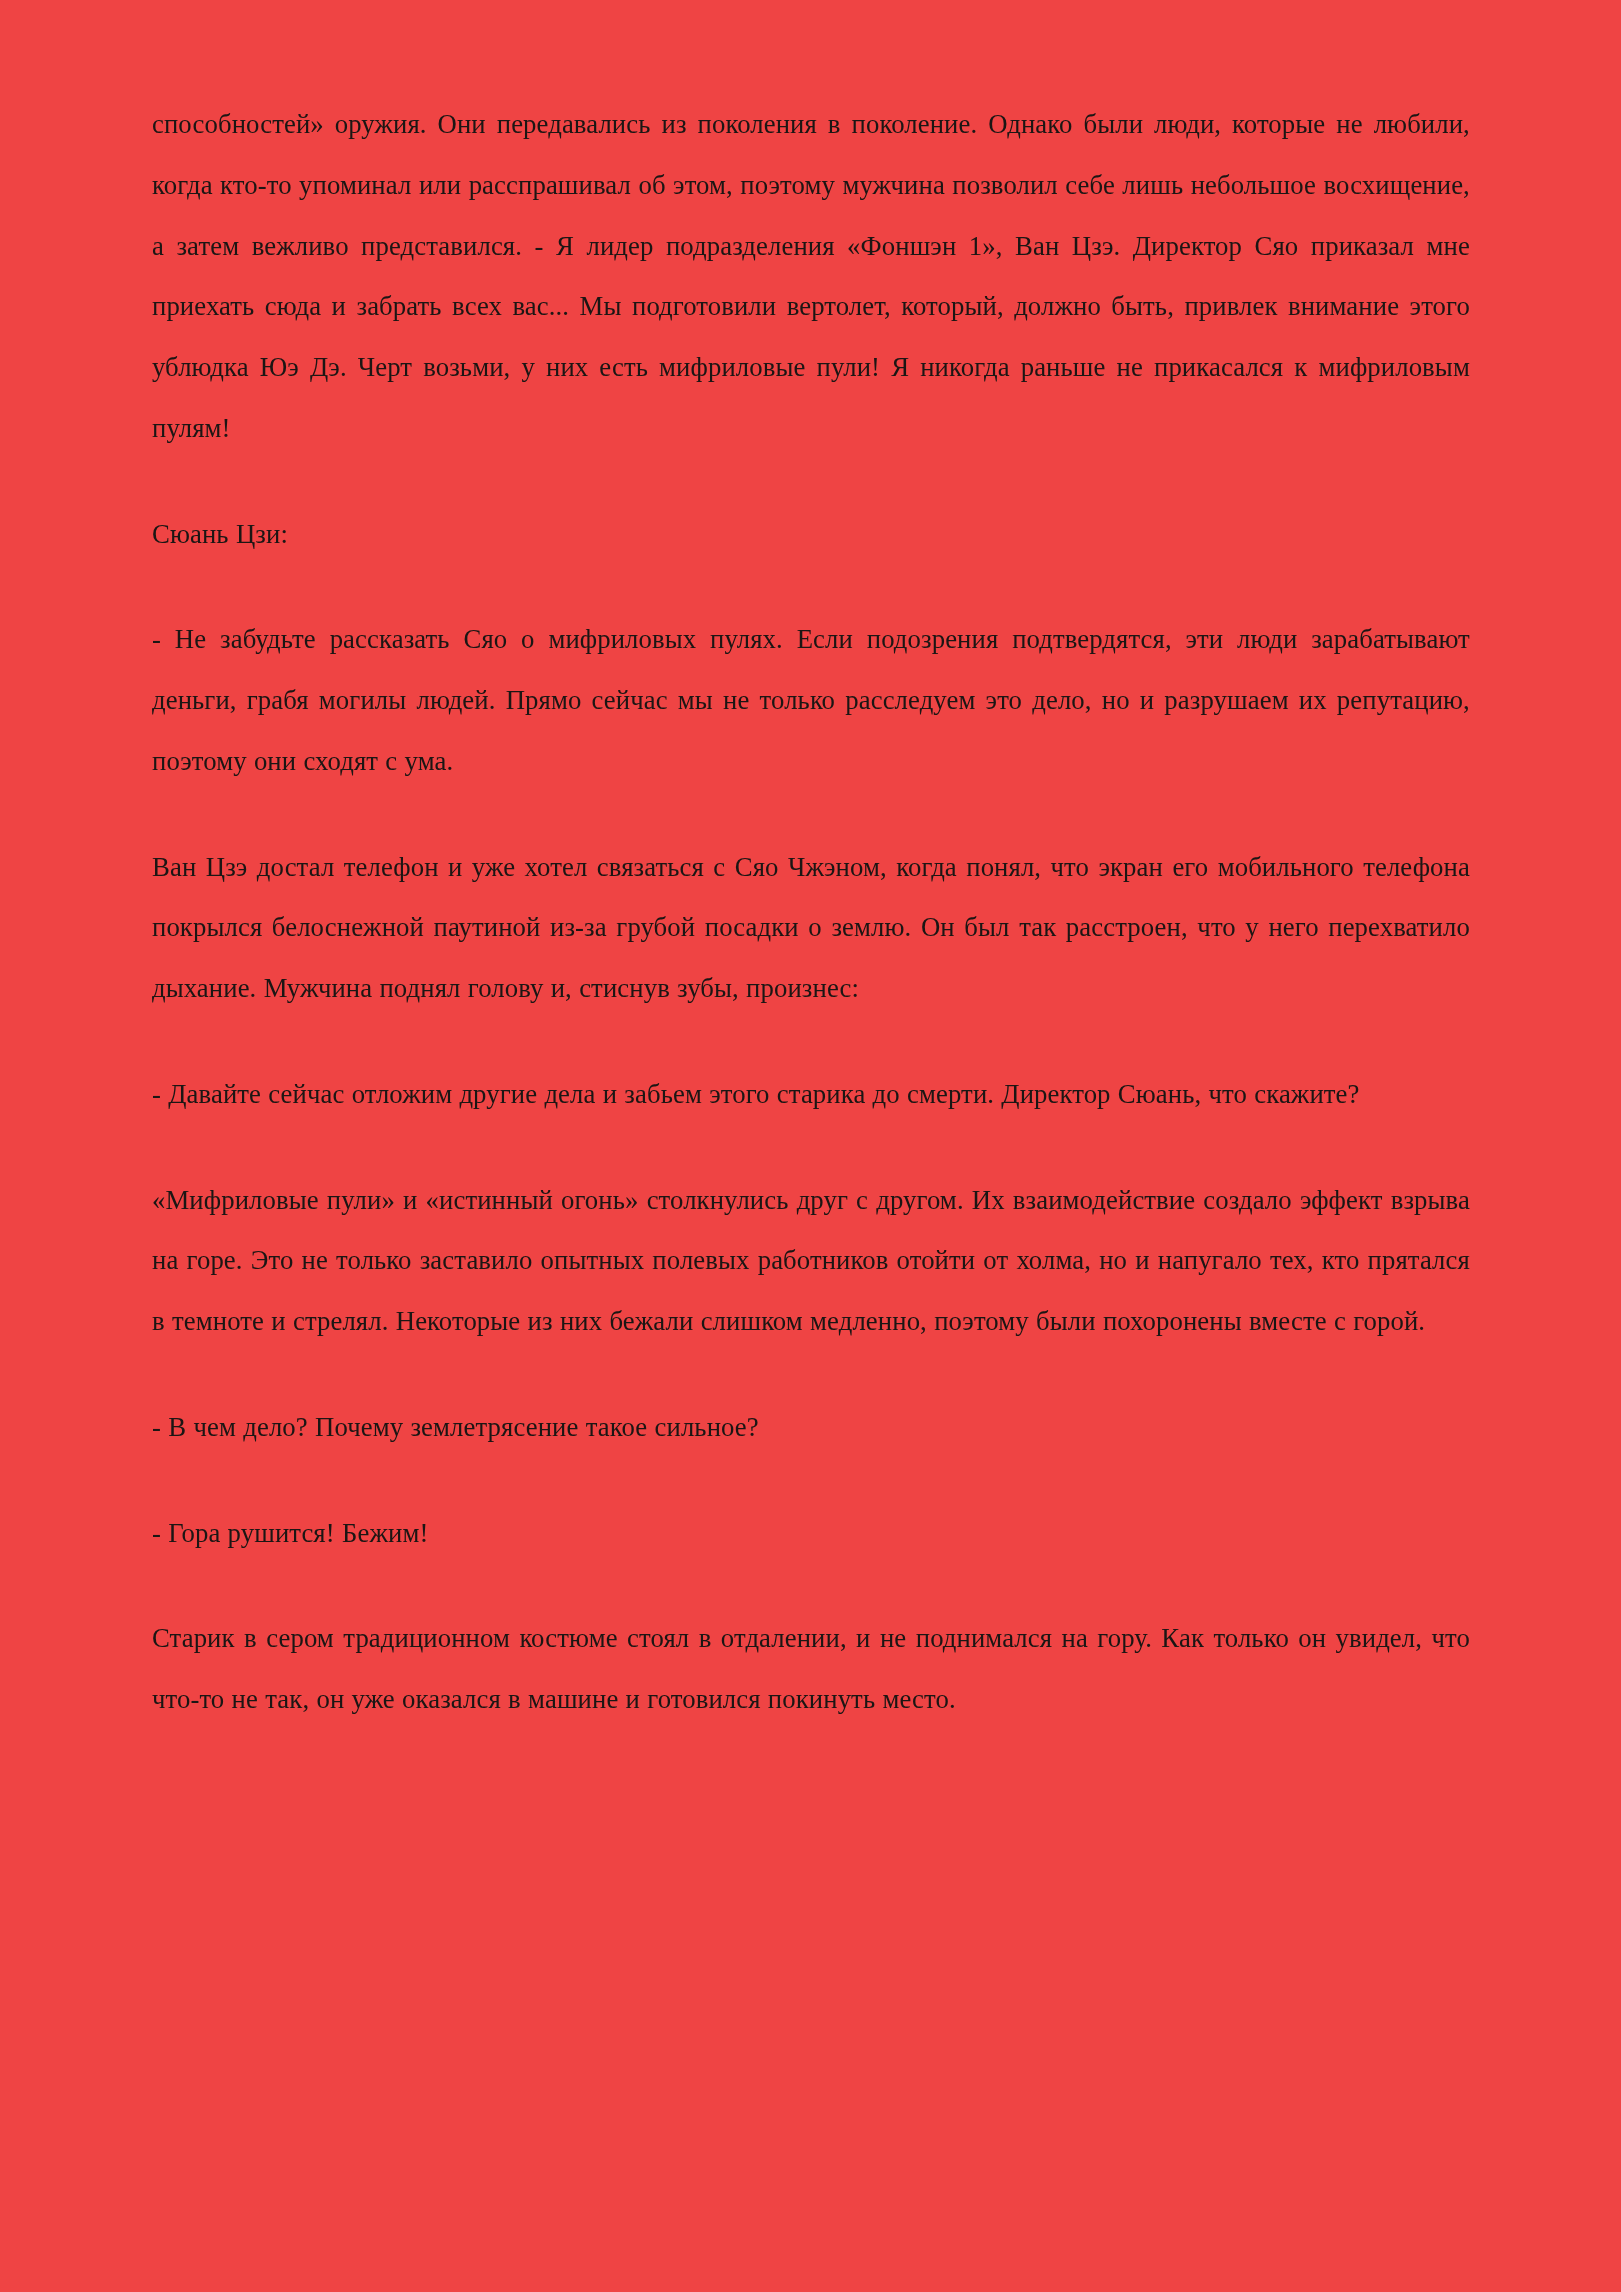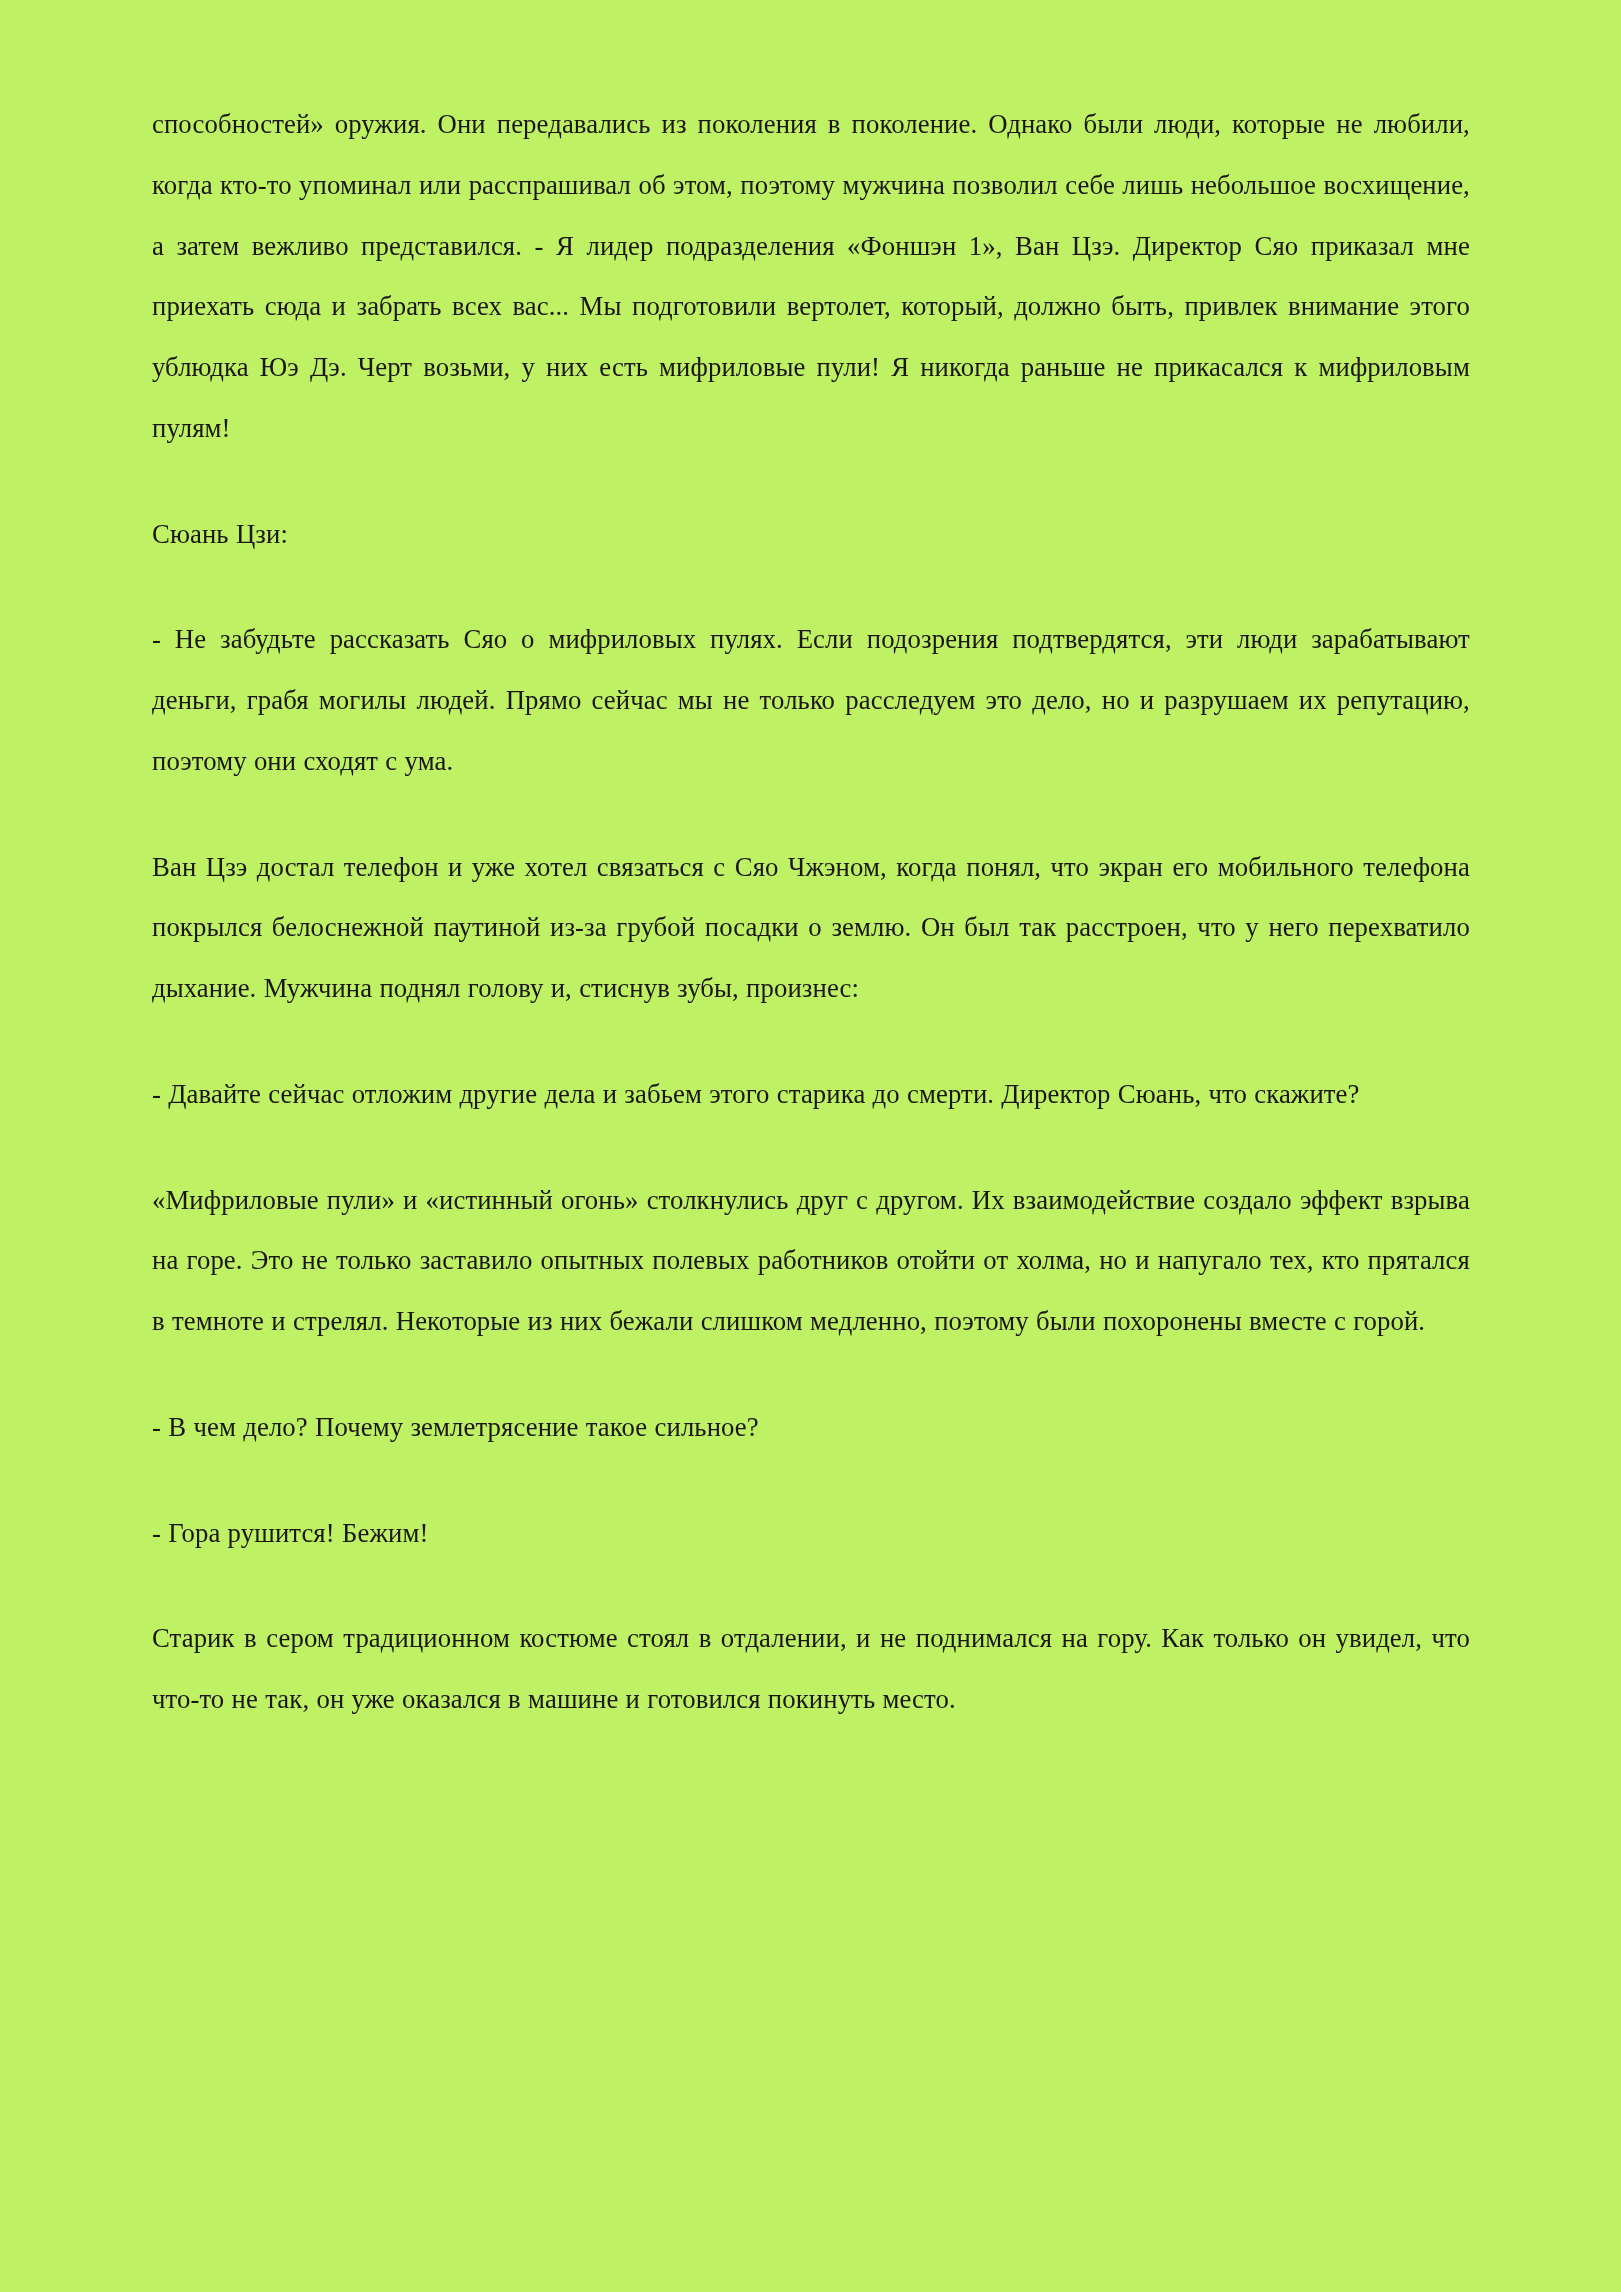--- a/index.html
+++ b/index.html
@@ -57,21 +57,21 @@
   .para.short {
     text-align: left;
   }
 
   
   .para.gap-lg { margin-bottom: 45px; }
 </style>
 </head>
 <body style="background: rgb(251, 231, 219);">
 
-<div class="page" style="background: #bef264;">
+<div class="page" style="background: #ef4444;">
   <div class="doc-body">
 
     <p class="para gap-lg" style="color: rgb(27, 22, 20);">способностей» оружия. Они передавались из поколения в поколение. Однако были люди, которые не любили, когда кто-то упоминал или расспрашивал об этом, поэтому мужчина позволил себе лишь небольшое восхищение, а затем вежливо представился. - Я лидер подразделения «Фоншэн 1», Ван Цзэ. Директор Сяо приказал мне приехать сюда и забрать всех вас... Мы подготовили вертолет, который, должно быть, привлек внимание этого ублюдка Юэ Дэ. Черт возьми, у них есть мифриловые пули! Я никогда раньше не прикасался к мифриловым пулям!</p>
 
     <p class="para speaker gap-lg" style="color: rgb(27, 22, 20);">Сюань Цзи:</p>
 
     <p class="para gap-lg" style="color: rgb(27, 22, 20);">- Не забудьте рассказать Сяо о мифриловых пулях. Если подозрения подтвердятся, эти люди зарабатывают деньги, грабя могилы людей. Прямо сейчас мы не только расследуем это дело, но и разрушаем их репутацию, поэтому они сходят с ума.</p>
 
     <p class="para gap-lg" style="color: rgb(27, 22, 20);">Ван Цзэ достал телефон и уже хотел связаться с Сяо Чжэном, когда понял, что экран его мобильного телефона покрылся белоснежной паутиной из-за грубой посадки о землю. Он был так расстроен, что у него перехватило дыхание. Мужчина поднял голову и, стиснув зубы, произнес:</p>
 

